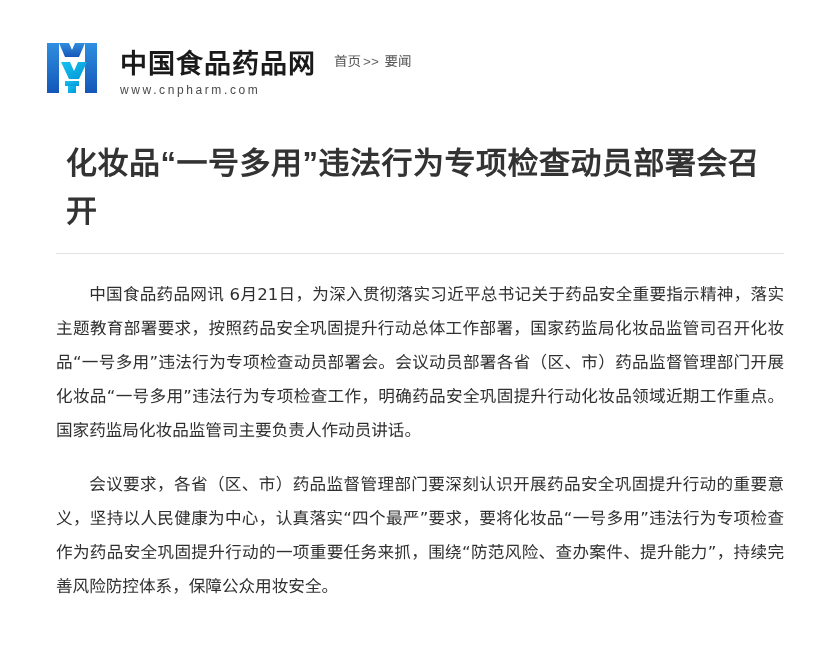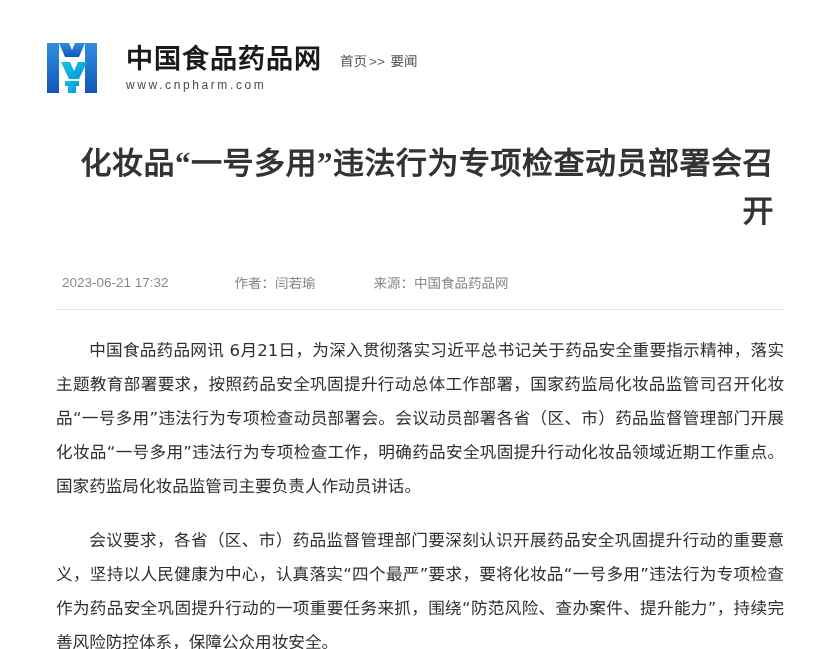--- a/index.html
+++ b/index.html
@@ -16,22 +16,22 @@
 
   
   .site-header {
     display: flex;
     align-items: flex-end;
     padding: 18px 0 0 44px;
     height: 96px;
   }
   .logo-block {
     display: flex;
-    align-items: center;
-    gap: 26px;
+    align-items: flex-end;
+    gap: 20px;
   }
   .logo-mark {
     width: 56px;
     height: 56px;
     flex: 0 0 56px;
     position: relative;
   }
   .logo-text-wrap {
     display: flex;
     flex-direction: column;
@@ -67,22 +67,22 @@
     margin: 0 2px;
     color: #666;
   }
 
   
   .article {
     padding: 0 56px;
   }
   .article-title {
     margin: 44px 0 0 0;
-    text-align: right;
-    font-family: Liberation Serif, serif;
+    text-align: left;
+    font-family: Liberation Sans, sans-serif;
     font-size: 31px;
     font-weight: bold;
     line-height: 1.55;
     color: #333333;
     letter-spacing: 0.5px;
     padding: 0 10px;
   }
 
   .meta-row {
     margin-top: 36px;
@@ -153,25 +153,20 @@
   <div class="breadcrumb">
     <a href="#">首页</a><span class="sep">&gt;&gt;</span> <a href="#">要闻</a>
   </div>
 
 </div>
 
 <div class="article">
 
   <h1 class="article-title">化妆品“一号多用”违法行为专项检查动员部署会召开</h1>
 
-  <div class="meta-row">
-    <span class="meta-date">2023-06-21 17:32</span>
-    <span class="meta-author">作者：闫若瑜</span>
-    <span class="meta-source">来源：中国食品药品网</span>
-  </div>
 
   <div class="divider"></div>
 
   <div class="body-copy">
     <p>中国食品药品网讯 6月21日，为深入贯彻落实习近平总书记关于药品安全重要指示精神，落实主题教育部署要求，按照药品安全巩固提升行动总体工作部署，国家药监局化妆品监管司召开化妆品“一号多用”违法行为专项检查动员部署会。会议动员部署各省（区、市）药品监督管理部门开展化妆品“一号多用”违法行为专项检查工作，明确药品安全巩固提升行动化妆品领域近期工作重点。国家药监局化妆品监管司主要负责人作动员讲话。</p>
     <p>会议要求，各省（区、市）药品监督管理部门要深刻认识开展药品安全巩固提升行动的重要意义，坚持以人民健康为中心，认真落实“四个最严”要求，要将化妆品“一号多用”违法行为专项检查作为药品安全巩固提升行动的一项重要任务来抓，围绕“防范风险、查办案件、提升能力”，持续完善风险防控体系，保障公众用妆安全。</p>
   </div>
 
 </div>
 

